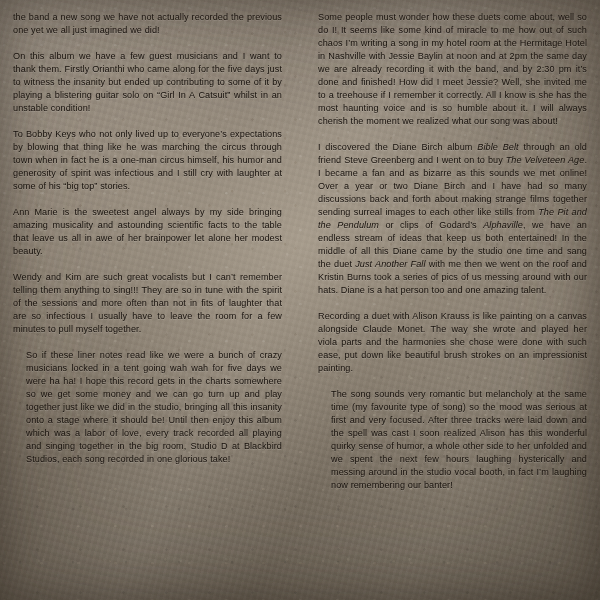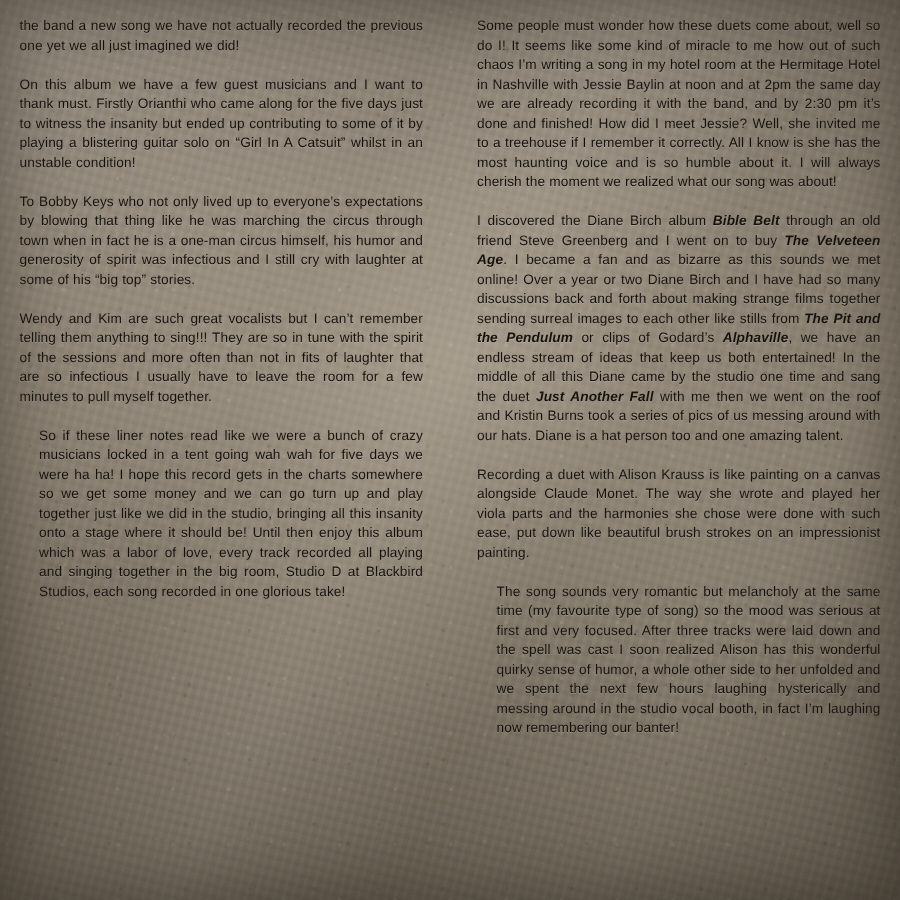--- a/index.html
+++ b/index.html
@@ -63,33 +63,34 @@
   p {
     margin: 0 0 13px 0;
     font-size: 9.1px;
     line-height: 13.0px;
     text-align: justify;
     letter-spacing: 0.08px;
     text-shadow: 0 0.5px 0 rgba(255,255,255,0.16);
     word-spacing: 0.1px;
   }
   p:last-child { margin-bottom: 0; margin-left: 13px; }
-  em { font-style: italic; font-weight: bold; }
+  em { font-style: italic; }
 </style>
 </head>
 <body>
 
 <div class="page">
   <div class="grain"></div>
 
   <div class="columns">
     <div class="col">
       <p>the band a new song we have not actually recorded the previous one yet we all just imagined we did!</p>
-      <p>On this album we have a few guest musicians and I want to thank must. Firstly Orianthi who came along for the five days just to witness the insanity but ended up contributing to some of it by playing a blistering guitar solo on “Girl In A Catsuit” whilst in an unstable condition!</p>
+      <p>On this album we have a few guest musicians and I want to thank them. Firstly Orianthi who came along for the five days just to witness the insanity but ended up contributing to some of it by playing a blistering guitar solo on “Girl In A Catsuit” whilst in an unstable condition!</p>
       <p>To Bobby Keys who not only lived up to everyone’s expectations by blowing that thing like he was marching the circus through town when in fact he is a one-man circus himself, his humor and generosity of spirit was infectious and I still cry with laughter at some of his “big top” stories.</p>
+      <p>Ann Marie is the sweetest angel always by my side bringing amazing musicality and astounding scientific facts to the table that leave us all in awe of her brainpower let alone her modest beauty.</p>
       <p>Wendy and Kim are such great vocalists but I can’t remember telling them anything to sing!!! They are so in tune with the spirit of the sessions and more often than not in fits of laughter that are so infectious I usually have to leave the room for a few minutes to pull myself together.</p>
       <p>So if these liner notes read like we were a bunch of crazy musicians locked in a tent going wah wah for five days we were ha ha! I hope this record gets in the charts somewhere so we get some money and we can go turn up and play together just like we did in the studio, bringing all this insanity onto a stage where it should be! Until then enjoy this album which was a labor of love, every track recorded all playing and singing together in the big room, Studio D at Blackbird Studios, each song recorded in one glorious take!</p>
     </div>
 
     <div class="col">
       <p>Some people must wonder how these duets come about, well so do I! It seems like some kind of miracle to me how out of such chaos I’m writing a song in my hotel room at the Hermitage Hotel in Nashville with Jessie Baylin at noon and at 2pm the same day we are already recording it with the band, and by 2:30 pm it’s done and finished! How did I meet Jessie? Well, she invited me to a treehouse if I remember it correctly. All I know is she has the most haunting voice and is so humble about it. I will always cherish the moment we realized what our song was about!</p>
       <p>I discovered the Diane Birch album <em>Bible Belt</em> through an old friend Steve Greenberg and I went on to buy <em>The Velveteen Age</em>.  I became a fan and as bizarre as this sounds we met online! Over a year or two Diane Birch and I have had so many discussions back and forth about making strange films together sending surreal images to each other like stills from <em>The Pit and the Pendulum</em> or clips of Godard’s <em>Alphaville</em>,  we have an endless stream of ideas that keep us both entertained! In the middle of all this Diane came by the studio one time and sang the duet <em>Just Another Fall</em> with me then we went on the roof and Kristin Burns took a series of pics of us messing around with our hats. Diane is a hat person too and one amazing talent.</p>
       <p>Recording a duet with Alison Krauss is like painting on a canvas alongside Claude Monet. The way she wrote and played her viola parts and the harmonies she chose were done with such ease, put down like beautiful brush strokes on an impressionist painting.</p>
       <p>The song sounds very romantic but melancholy at the same time (my favourite type of song) so the mood was serious at first and very focused. After three tracks were laid down and the spell was cast I soon realized Alison has this wonderful quirky sense of humor, a whole other side to her unfolded and we spent the next few hours laughing hysterically and messing around in the studio vocal booth, in fact I’m laughing now remembering our banter!</p>
     </div>

